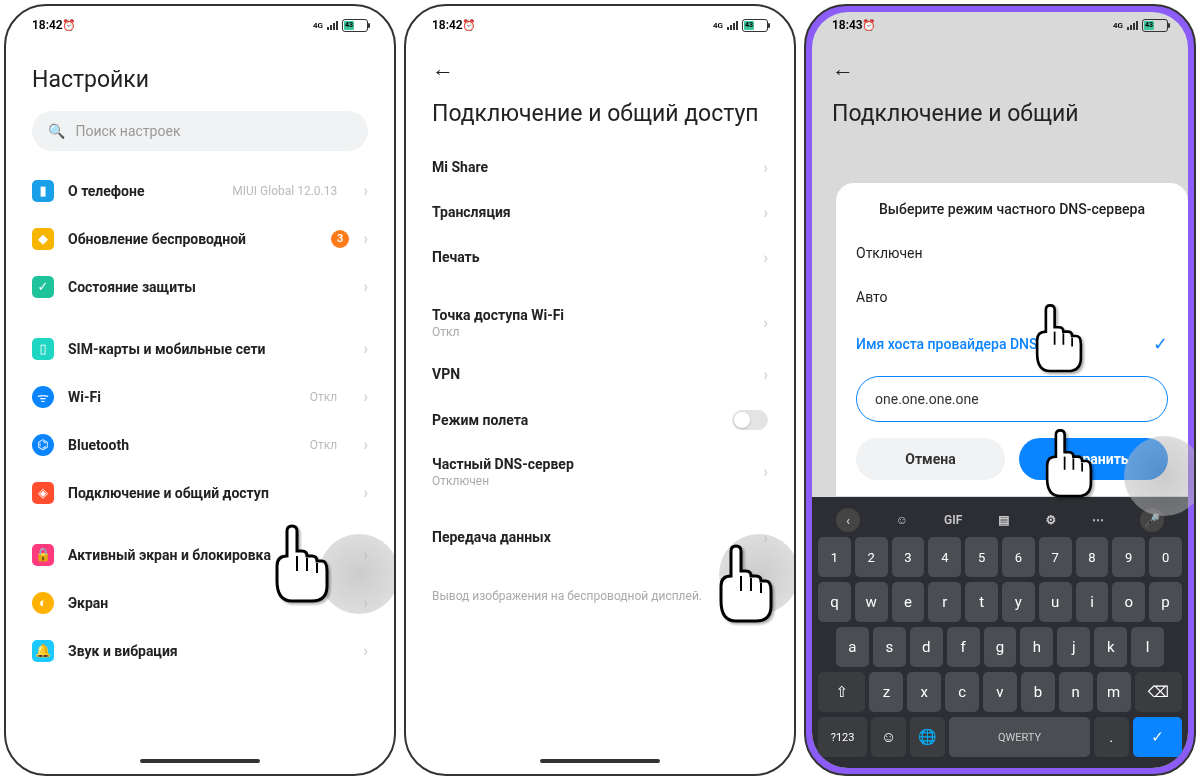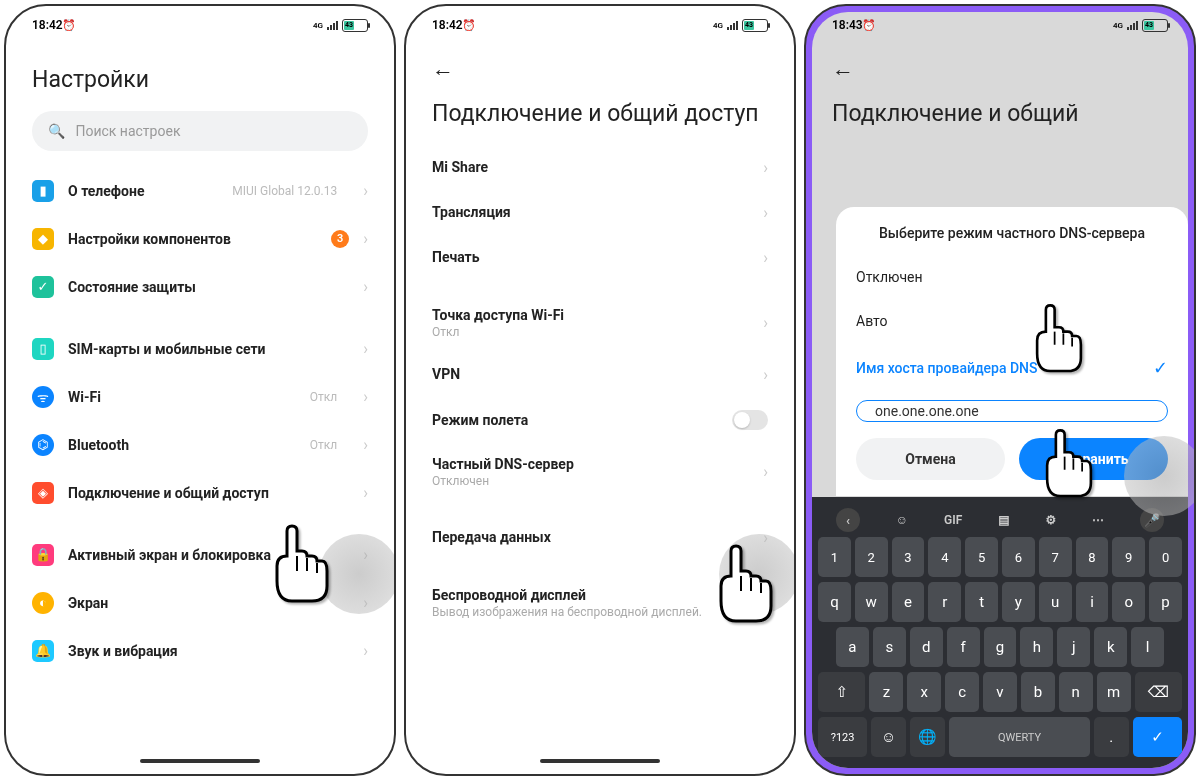--- a/index.html
+++ b/index.html
@@ -32,21 +32,21 @@
   .back { font-size:22px; color:#222; padding:8px 0 0 0; display:inline-block; }
   .stack { display:flex; flex-direction:column; }
   .toggle { width:36px; height:20px; border-radius:10px; background:#e4e4e4; position:relative; }
   .toggle::after { content:""; position:absolute; left:2px; top:2px; width:16px; height:16px; border-radius:50%; background:#fff; box-shadow:0 1px 2px rgba(0,0,0,0.2); }
   .home-ind { position:absolute; bottom:5px; left:50%; transform:translateX(-50%); width:120px; height:4px; background:#333; border-radius:2px; }
   .sheet { position:absolute; left:0; right:0; bottom:0; background:#fff; border-radius:18px 18px 0 0; padding:18px 20px 6px;margin-left:24px; }
   .sheet-title { font-size:14px; font-weight:500; text-align:center; margin-bottom:14px; color:#222; }
   .opt { padding:14px 0; font-size:14px; color:#222; display:flex; justify-content:space-between; align-items:center; }
   .opt.sel { color:#0b84ff; font-weight:500; }
   .check { color:#0b84ff; font-size:18px; }
-  .input-wrap { border:1.5px solid #0b84ff; border-radius:24px; padding:2px 18px; margin:8px 0 16px; font-size:14px; color:#333; }
+  .input-wrap { border:1.5px solid #0b84ff; border-radius:24px; padding:14px 18px; margin:8px 0 16px; font-size:14px; color:#333; }
   .btns { display:flex; gap:14px; margin-bottom:10px; }
   .btn { flex:1; height:42px; border-radius:22px; display:flex; align-items:center; justify-content:center; font-size:14px; font-weight:700; }
   .btn-sec { background:#f1f2f3; color:#333; }
   .btn-pri { background:#0b84ff; color:#fff; }
   .kbd { background:#2c2e33; padding:6px; }
   .kbd-top { display:flex; justify-content:space-around; align-items:center; height:34px; color:#ccc; font-size:12px; font-weight:600; }
   .kbd-top .circ { width:24px; height:24px; border-radius:50%; background:#444; display:flex; align-items:center; justify-content:center; font-size:13px; }
   .krow { display:flex; gap:4px; margin-bottom:5px; }
   .key { flex:1; height:40px; background:#4a4d52; border-radius:5px; color:#fff; display:flex; align-items:center; justify-content:center; font-size:15px; }
   .key.dark { background:#3a3c40; }
@@ -90,21 +90,21 @@
         <span>Поиск настроек</span>
       </div>
       <div class="row">
         <div class="icon-sq" style="background:#19a0e8">▮</div>
         <div class="label">О телефоне</div>
         <div class="hint">MIUI Global 12.0.13</div>
         <div class="chev">›</div>
       </div>
       <div class="row">
         <div class="icon-sq" style="background:#f7b500">◆</div>
-        <div class="label">Настройки компонентов</div>
+        <div class="label">Обновление беспроводной</div>
         <div class="badge">3</div>
         <div class="chev">›</div>
       </div>
       <div class="row">
         <div class="icon-sq" style="background:#1ec29b">✓</div>
         <div class="label">Состояние защиты</div>
         <div class="chev">›</div>
       </div>
       <div class="divider"></div>
       <div class="row">
@@ -218,21 +218,20 @@
           <div class="chev">›</div>
         </div>
       <div class="divider"></div>
       <div class="row">
           <div class="label">Передача данных</div>
           <div class="chev">›</div>
         </div>
       <div class="divider"></div>
       <div class="row">
           <div class="stack" style="flex:1">
-            <div class="label">Беспроводной дисплей</div>
             <div class="sub">Вывод изображения на беспроводной дисплей.</div>
           </div>
         </div>
     </div>
     <div class="home-ind"></div>
   </div>
   <div class="watermark" style="bottom:160px;right:-5px"></div>
   <div class="cursor-hand" style="top:530px;left:300px">
     <svg width="80" height="90" viewBox="0 0 80 90">
         <path d="M25 40 L25 15 Q25 10 30 10 Q35 10 35 15 L35 35 L40 35 Q45 35 45 40 L50 40 Q55 40 55 45 L60 45 Q65 45 65 55 L65 70 Q65 85 50 85 L30 85 Q15 85 15 65 L15 50 Q15 40 25 40 Z" fill="#fff" stroke="#000" stroke-width="3"></path>

